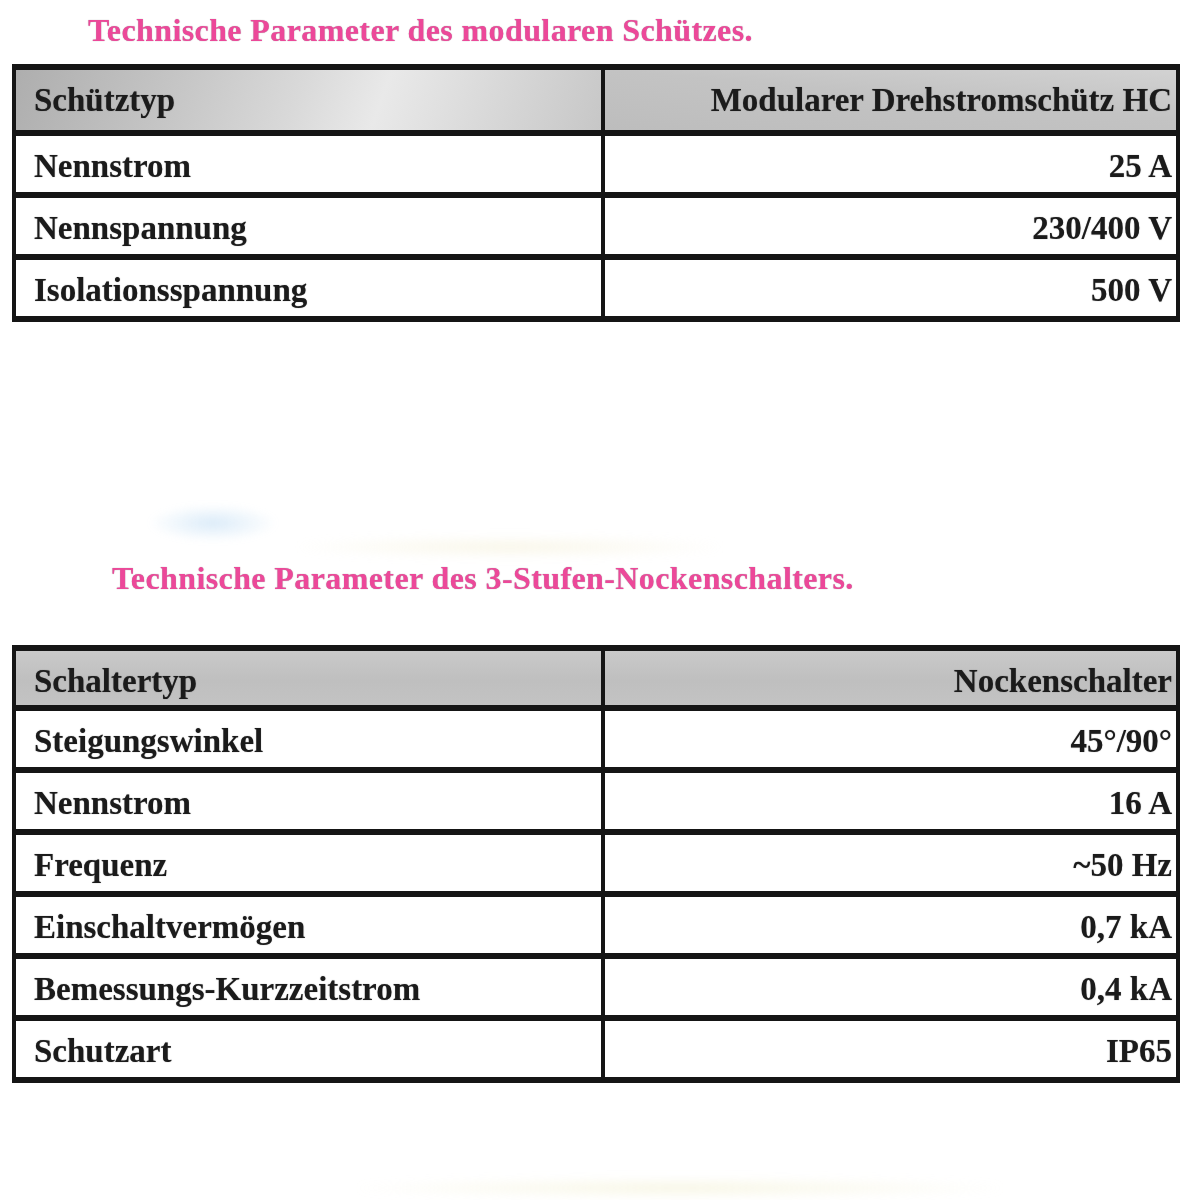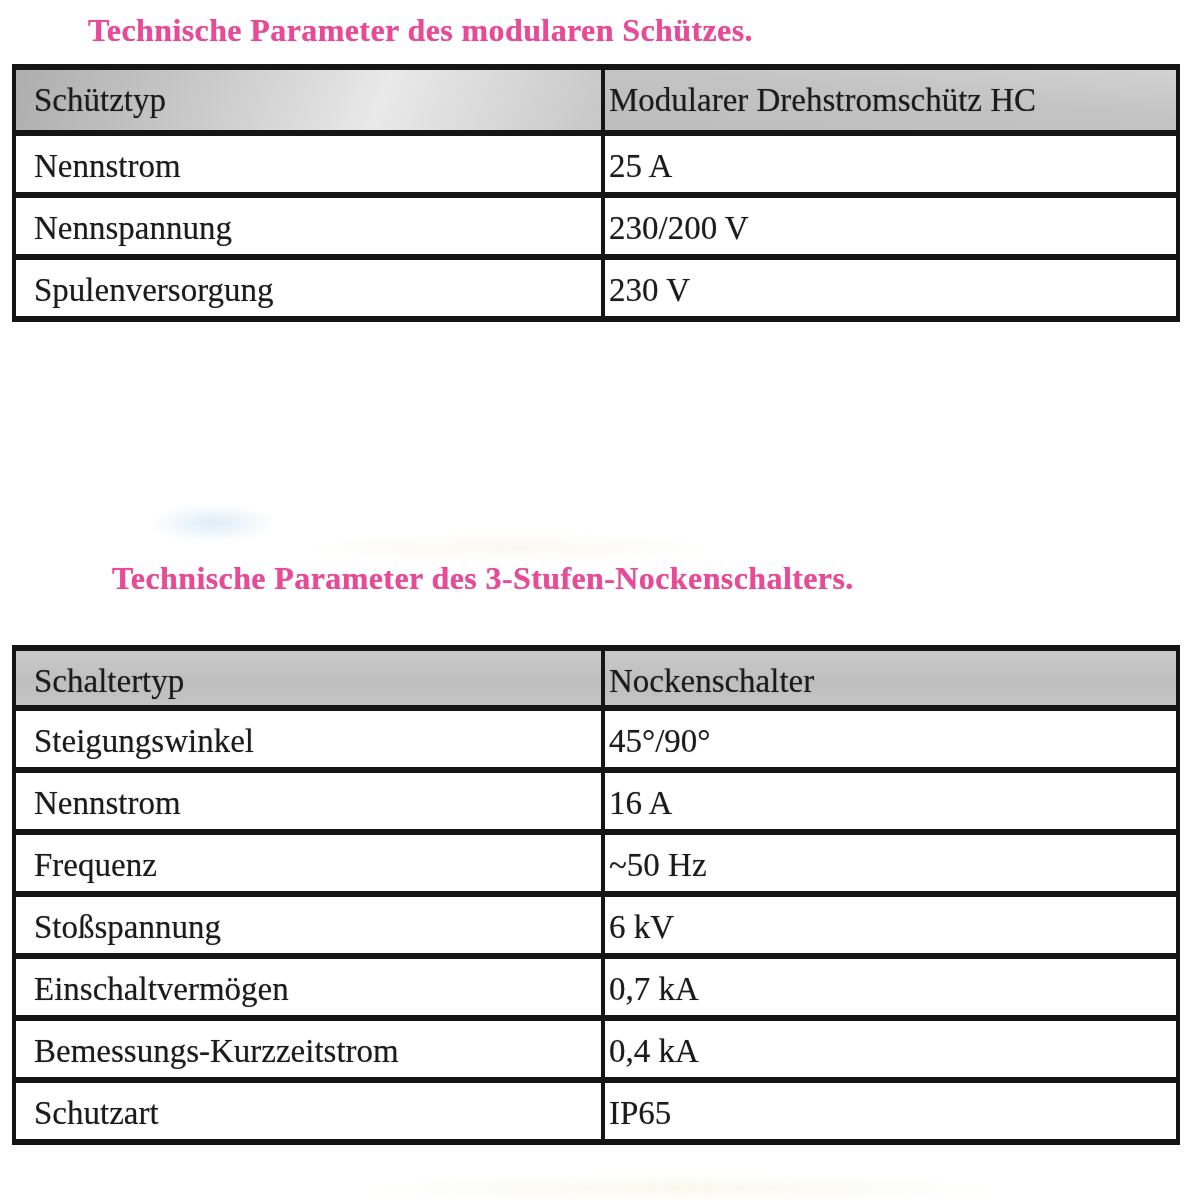--- a/index.html
+++ b/index.html
@@ -27,27 +27,27 @@
     border-collapse:collapse; table-layout:fixed;
     background:#ffffff;
   }
   .table1 { top:64px; }
   .table2 { top:615px;margin-top:30px; }
   col.c1 { width:589px; }
 
   .spec-table th, .spec-table td {
     border:4px solid #151515;
     border-top-width:6px; border-bottom-width:6px;
-    font-size:33px; font-weight:400; line-height:1.05;
+    font-size:33px; font-weight:700; line-height:1.05;
     vertical-align:top; padding:0;
     text-shadow:0 0 1px rgba(25,25,25,0.5);
     overflow:hidden; white-space:nowrap;
   }
   .spec-table .cell-label { text-align:left; padding:13px 8px 0 18px; }
-  .spec-table .cell-value { text-align:left; padding:13px 4px 0 4px; }
+  .spec-table .cell-value { text-align:right; padding:13px 4px 0 4px; }
 
   .table1 tr.header-row { height:66px; }
   .table1 tr.data-row   { height:62px; }
   .table2 tr.header-row { height:60px; }
   .table2 tr.data-row   { height:62px; }
 
   .t1h-left {
     background:linear-gradient(110deg,#aeaeae 0%,#c6c6c6 28%,#d9d9d9 48%,#e9e9e9 62%,#cramp 80%,#c7c7c7 100%);
     background:linear-gradient(110deg,#aeaeae 0%,#c6c6c6 28%,#d9d9d9 48%,#e9e9e9 62%,#c7c7c7 100%);
   }
@@ -89,25 +89,25 @@
         <th class="cell-value t1h-right">Modularer Drehstromschütz HC</th>
       </tr>
     </thead>
     <tbody>
       <tr class="data-row">
         <td class="cell-label">Nennstrom</td>
         <td class="cell-value">25 A</td>
       </tr>
       <tr class="data-row">
         <td class="cell-label">Nennspannung</td>
-        <td class="cell-value">230/200 V</td>
+        <td class="cell-value">230/400 V</td>
       </tr>
       <tr class="data-row">
-        <td class="cell-label">Spulenversorgung</td>
-        <td class="cell-value">230 V</td>
+        <td class="cell-label">Isolationsspannung</td>
+        <td class="cell-value">500 V</td>
       </tr>
     </tbody>
   </table>
 
   <div class="smudge smudge-blue"></div>
   <div class="smudge smudge-cream-1"></div>
 
   <div class="doc-title title2">Technische Parameter des 3-Stufen-Nockenschalters.</div>
 
   <table class="spec-table table2">
@@ -128,24 +128,20 @@
       </tr>
       <tr class="data-row">
         <td class="cell-label">Nennstrom</td>
         <td class="cell-value">16 A</td>
       </tr>
       <tr class="data-row">
         <td class="cell-label">Frequenz</td>
         <td class="cell-value">~50 Hz</td>
       </tr>
       <tr class="data-row">
-        <td class="cell-label">Stoßspannung</td>
-        <td class="cell-value">6 kV</td>
-      </tr>
-      <tr class="data-row">
         <td class="cell-label">Einschaltvermögen</td>
         <td class="cell-value">0,7 kA</td>
       </tr>
       <tr class="data-row">
         <td class="cell-label">Bemessungs-Kurzzeitstrom</td>
         <td class="cell-value">0,4 kA</td>
       </tr>
       <tr class="data-row">
         <td class="cell-label">Schutzart</td>
         <td class="cell-value">IP65</td>

